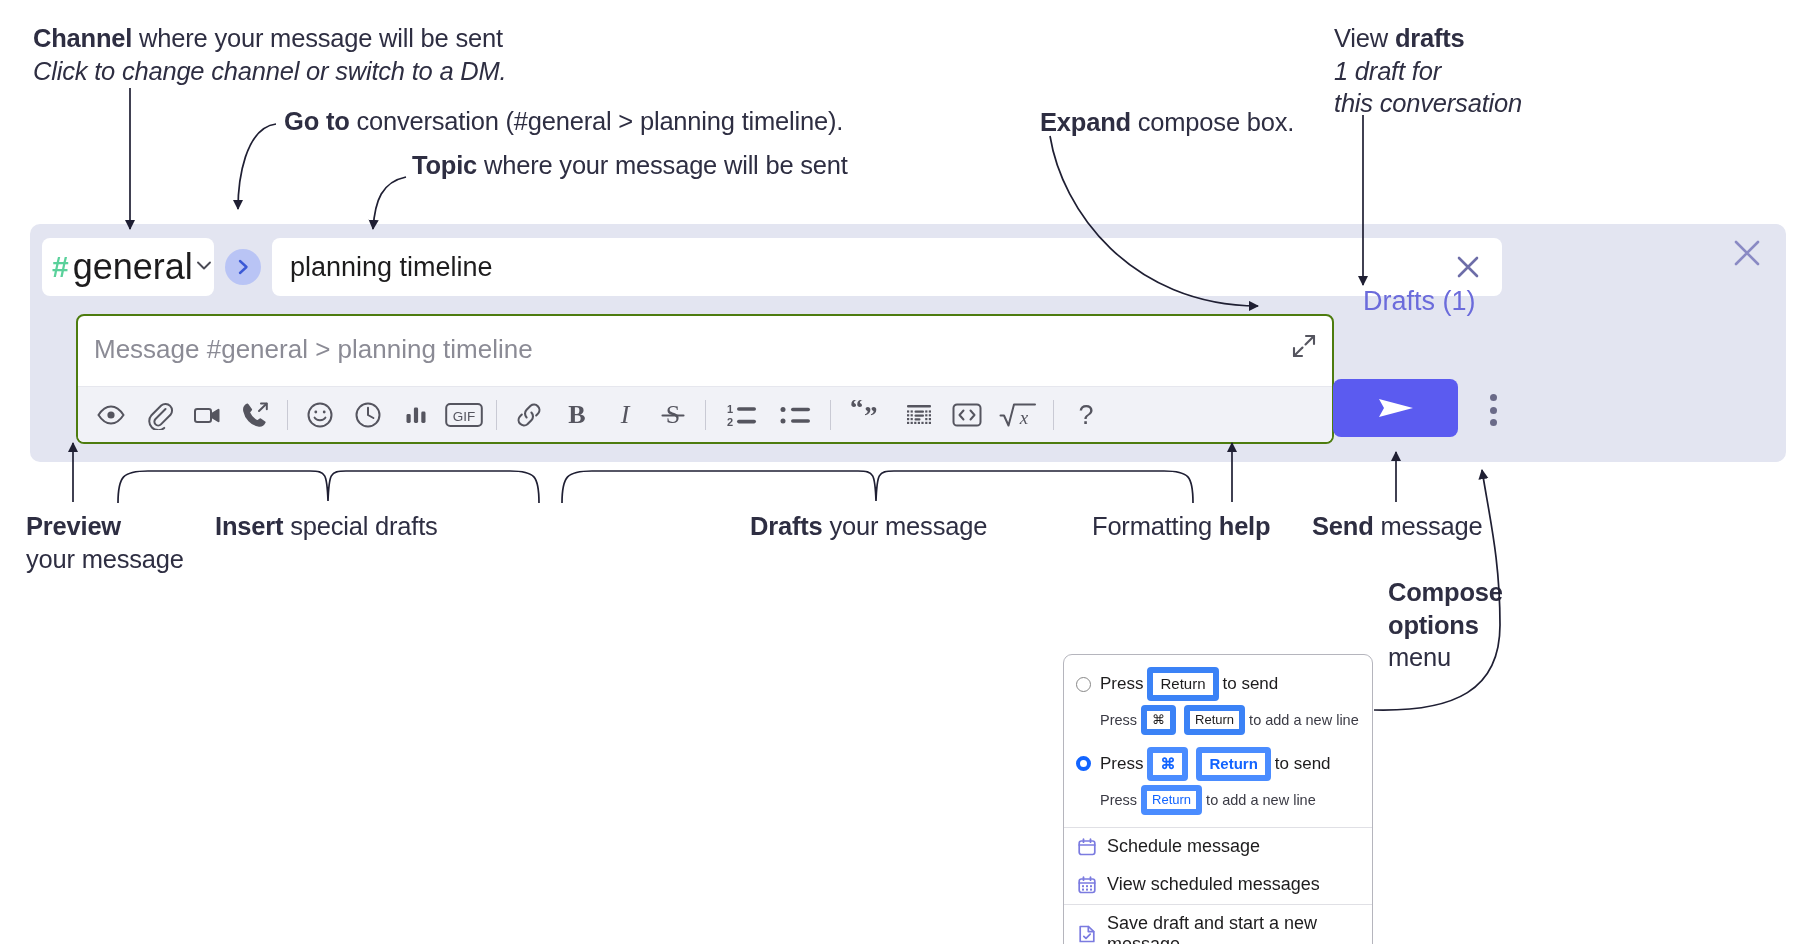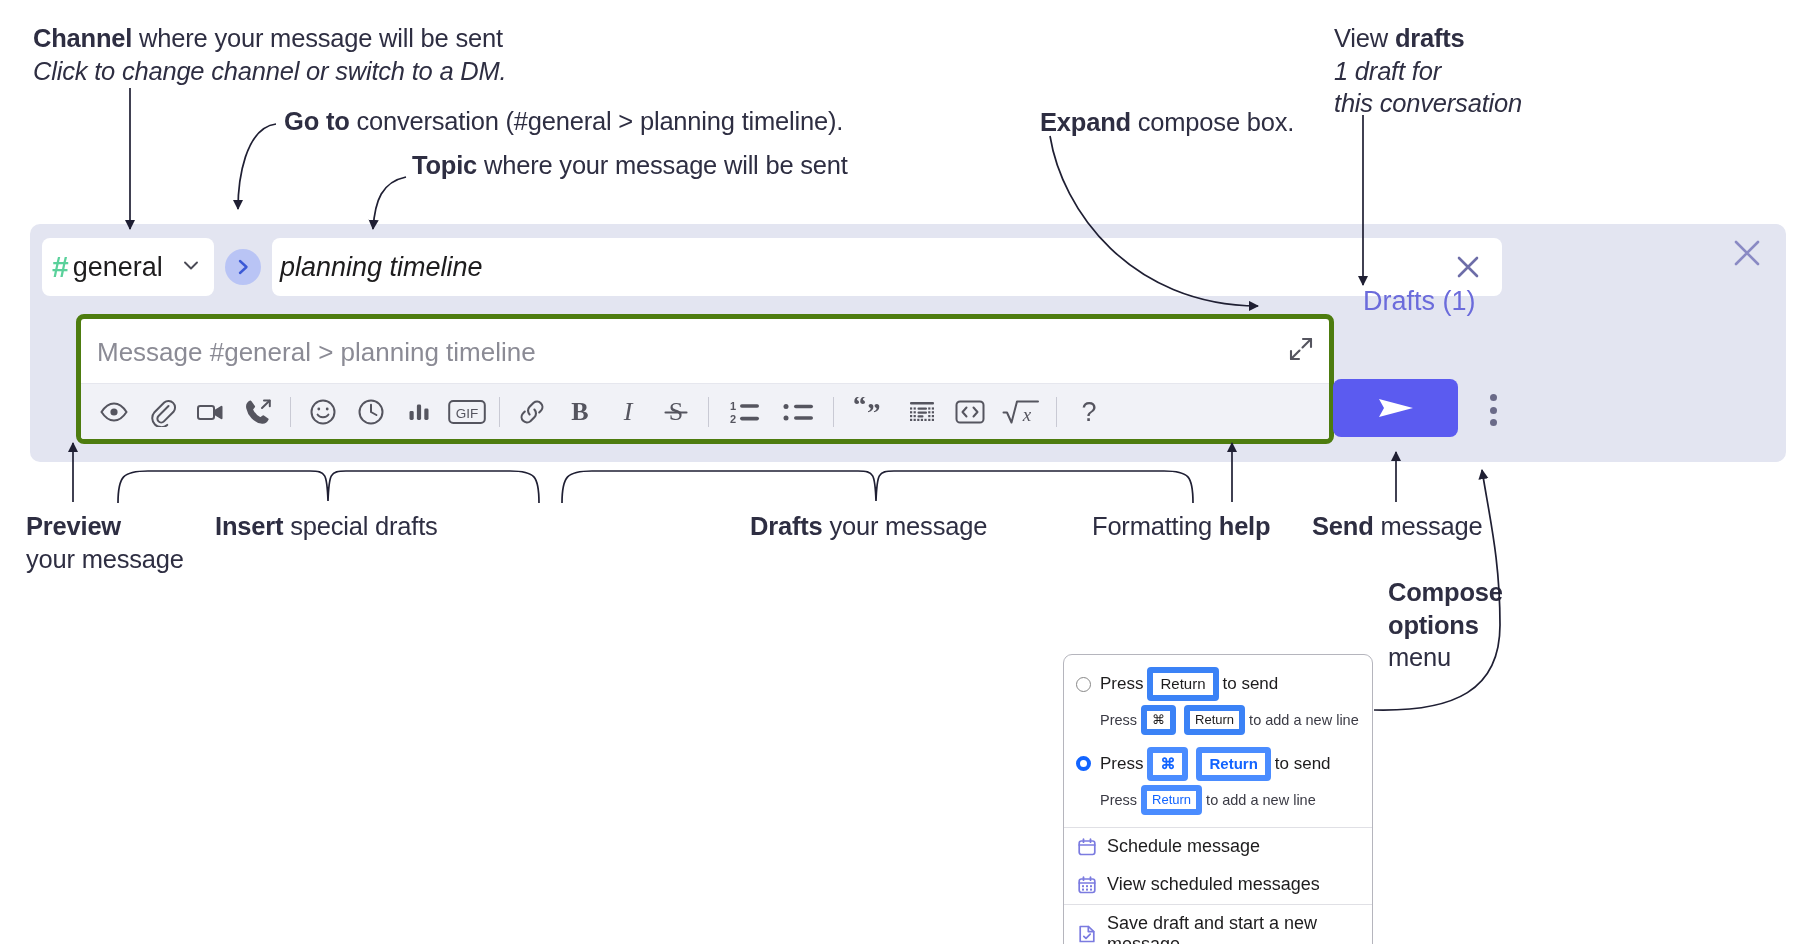--- a/index.html
+++ b/index.html
@@ -29,40 +29,39 @@
   #compose-close svg{display:block;}
 
   
   #header-row{position:absolute;left:12px;top:14px;display:flex;align-items:center;}
   #channel-picker{
     height:58px;width:172px;background:#fff;border-radius:8px;
     display:flex;align-items:center;padding:0 10px;box-sizing:border-box;
     cursor:pointer;
   }
   #channel-hash{font-size:30px;font-weight:bold;color:#5ad19b;line-height:1;margin-right:4px;}
-  #channel-name{font-size:27px;color:#1d1c1d;}
+  #channel-name{font-size:36px;color:#1d1c1d;}
   #channel-chevron{margin-left:auto;margin-right:2px;}
   #goto-btn{
     width:36px;height:36px;border-radius:50%;background:#b9c4f5;
     display:flex;align-items:center;justify-content:center;
     margin:0 11px;cursor:pointer;
   }
   #topic-field{
     height:58px;width:1230px;background:#fff;border-radius:8px;
-    display:flex;align-items:center;padding:0 8px;box-sizing:border-box;
+    display:flex;align-items:center;padding:0 18px;box-sizing:border-box;
     position:relative;
-    font-style:italic;
   }
   #topic-value{font-size:27px;color:#1d1c1d;outline:none;flex:1;}
   #topic-clear{position:absolute;right:18px;top:50%;transform:translateY(-50%);cursor:pointer;line-height:0;}
 
   
   #message-box{
     position:absolute;left:46px;top:90px;width:1258px;height:130px;
-    background:#fff;border-radius:8px;border:5px solid #4d7c0f;
+    background:#fff;border-radius:8px;border:2px solid #4d7c0f;
     box-sizing:border-box;overflow:hidden;
   }
   #message-placeholder{
     position:absolute;left:16px;top:18px;font-size:26px;color:#8b8b95;
   }
   #expand-btn{position:absolute;right:14px;top:16px;cursor:pointer;line-height:0;}
 
   
   #toolbar{
     position:absolute;left:0;bottom:0;width:100%;height:56px;

